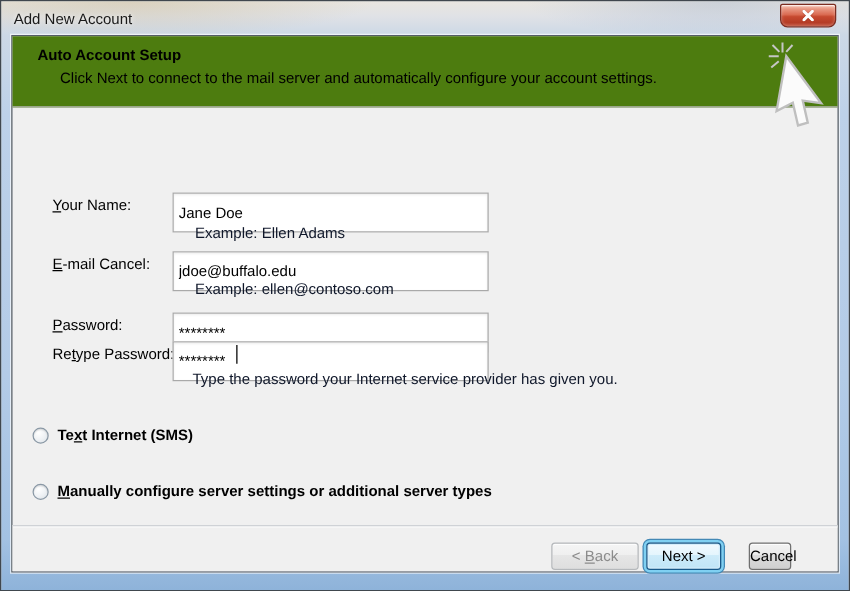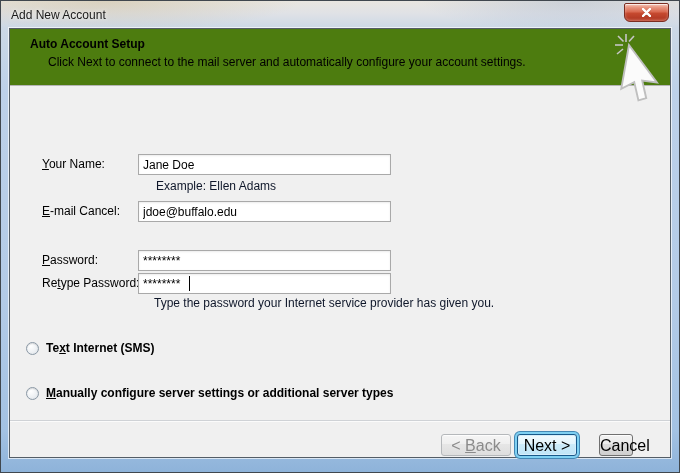--- a/index.html
+++ b/index.html
@@ -41,34 +41,34 @@
     width:13px; height:13px; border-radius:50%; border:1px solid #8a98a5; flex:0 0 13px;
     background:radial-gradient(circle at 35% 30%, #ffffff, #eef1f4 55%, #d9dfe4 100%);
     box-shadow:inset 0 1px 1px rgba(0,0,0,.12); position:relative;
   }
   .radio .dot { position:absolute; left:3px; top:3px; width:5px; height:5px; border-radius:50%;
     background:radial-gradient(circle at 35% 30%, #7db3e0, #2d6da8 60%, #1d4a75); }
   .radio-label { font-weight:bold; }
 
   .fld-label { position:absolute; }
   .fld-input {
-    position:absolute; width:253px; height:21px; border:1px solid #a9a9a9; background:#fff;
+    position:absolute; width:253px; height:32px; border:1px solid #a9a9a9; background:#fff;
     font-family:"Liberation Sans", sans-serif; font-size:12px; padding:1px 4px; color:#000;
     box-shadow:inset 0 1px 2px rgba(0,0,0,.08); outline:none;
   }
   .example { position:absolute; color:#0f172a; }
   .caret { position:absolute; width:1px; height:15px; background:#000; z-index:5; }
 
   .key { text-decoration:underline; }
 
   .button-bar { position:absolute; left:0; right:0; bottom:0; height:37px;
     border-top:1px solid #cfd2d6; box-shadow:inset 0 1px 0 #fbfbfb; background:#f0f0f0; }
   .btn {
     position:absolute; height:22px; border:1px solid #707070; border-radius:3px;
-    font-family:"Liberation Sans", sans-serif; font-size:16px; color:#000; text-align:center;
+    font-family:"Liberation Sans", sans-serif; font-size:12px; color:#000; text-align:center;
     background:linear-gradient(180deg,#f2f2f2 0%,#ebebeb 45%,#dcdcdc 46%,#cfcfcf 100%);
     box-shadow:inset 0 1px 0 rgba(255,255,255,.8); line-height:19px; padding:0; cursor:default;
   }
   .btn-back { left:431px; top:405px; width:70px; border-color:#b5b8bb; color:#8b8b8b;
     background:linear-gradient(180deg,#f5f5f5 0%,#efefef 45%,#e6e6e6 46%,#dedede 100%); }
   .btn-next { left:507px; top:405px; width:60px; border-color:#18598a;
     box-shadow:0 0 0 2px #7fd0f2, 0 0 0 3px #4388b5, inset 0 0 0 1px #d6eefb;
     background:linear-gradient(180deg,#f2fafe 0%,#e4f5fd 45%,#cdebf9 46%,#c0e5f7 100%); }
   .btn-cancel { left:589px; top:405px; width:34px; }
 </style>
@@ -110,20 +110,21 @@
       </g>
     </svg>
 
 
     <div class="fld-label" style="left:32px; top:128px;"><span class="key">Y</span><span>our Name:</span></div>
     <input class="fld-input" style="left: 128px; top: 125px;" type="text" value="Jane Doe">
     <div class="example" style="left:146px; top:150px;">Example: Ellen Adams</div>
 
     <div class="fld-label" style="left:32px; top:175px;"><span class="key">E</span><span>-mail Cancel:</span></div>
     <input class="fld-input" style="left: 128px; top: 172px;" type="text" value="jdoe@buffalo.edu">
+    <div class="example" style="left:146px; top:195px;">Example: ellen@contoso.com</div>
 
     <div class="fld-label" style="left:32px; top:224px;"><span class="key">P</span><span>assword:</span></div>
     <input class="fld-input" style="left: 128px; top: 221px;" type="text" value="********">
 
     <div class="fld-label" style="left:32px; top:247px;"><span>Re</span><span class="key">t</span><span>ype Password:</span></div>
     <input class="fld-input" style="left: 128px; top: 244px;" type="text" value="********">
     <div class="caret" style="left:179px; top:247px;"></div>
     <div class="example" style="left:144px; top:267px;">Type the password your Internet service provider has given you.</div>
 
     <div class="radio-row" style="left:16px; top:312px;">

